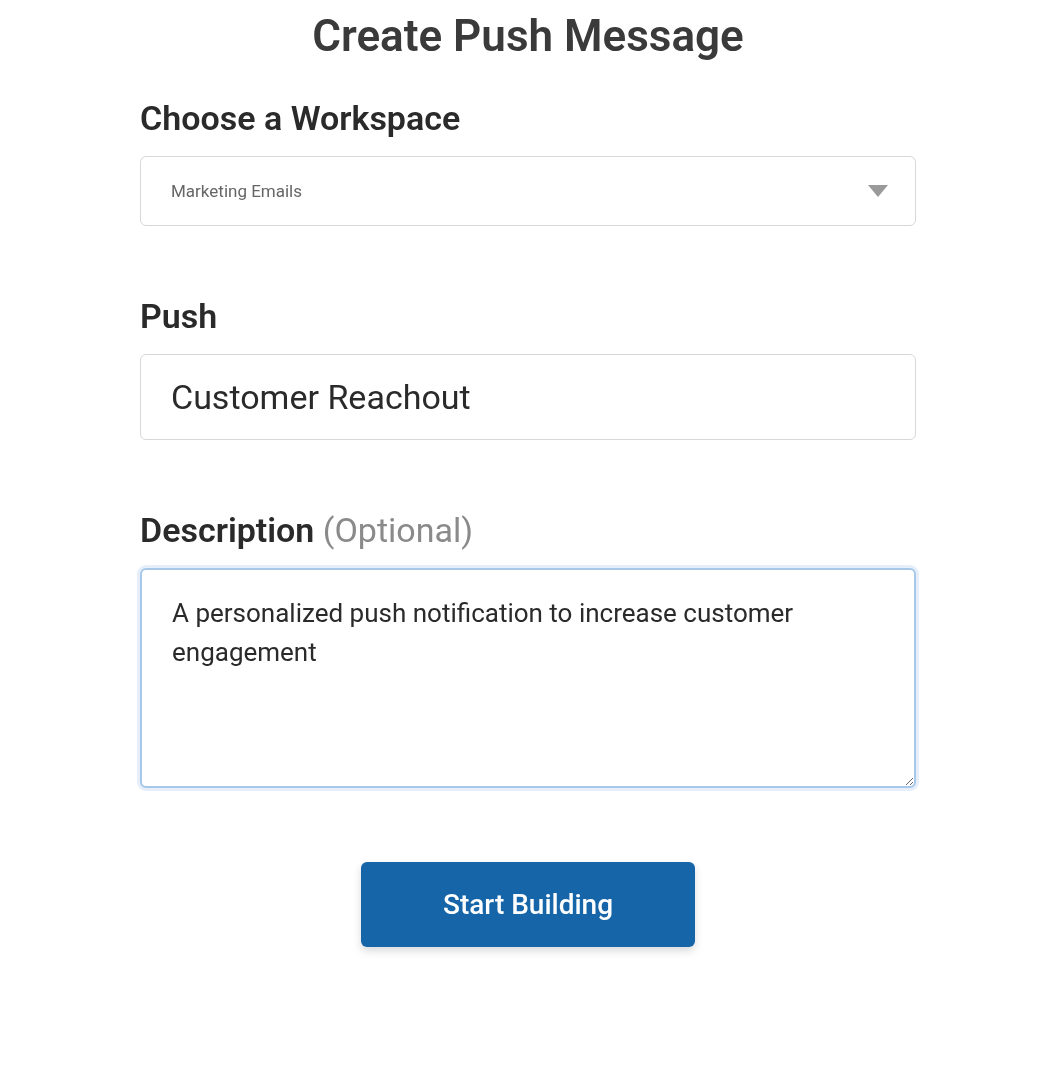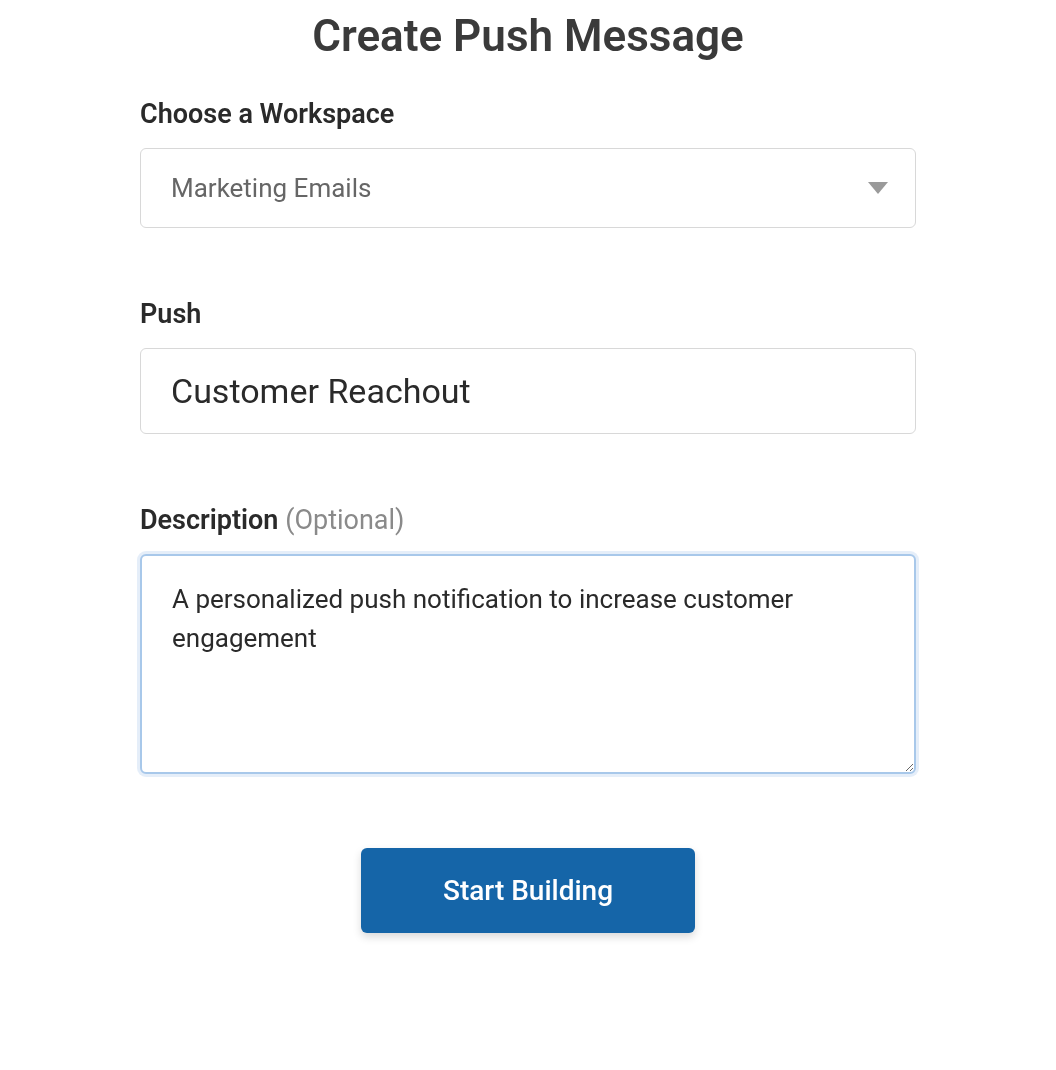--- a/index.html
+++ b/index.html
@@ -28,41 +28,41 @@
       text-align: center;
       margin-top: 10px;
       margin-bottom: 36px;
     }
     
     .field-group {
       margin-bottom: 70px;
     }
     
     .field-label {
-      font-size: 27px;
+      font-size: 34px;
       font-weight: 600;
       color: #2a2a2a;
       margin-bottom: 18px;
       display: block;
     }
     
     .optional-text {
       font-weight: 400;
       color: #8a8a8a;
     }
     
     .select-wrapper {
       position: relative;
       width: 100%;
     }
     
     .select-input {
       width: 100%;
       padding: 24px 50px 24px 30px;
-      font-size: 26px;
+      font-size: 17px;
       color: #666666;
       background: #ffffff;
       border: 1px solid #d8d8d8;
       border-radius: 6px;
       appearance: none;
       cursor: pointer;
       font-family: inherit;
     }
     
     .chevron-icon {

